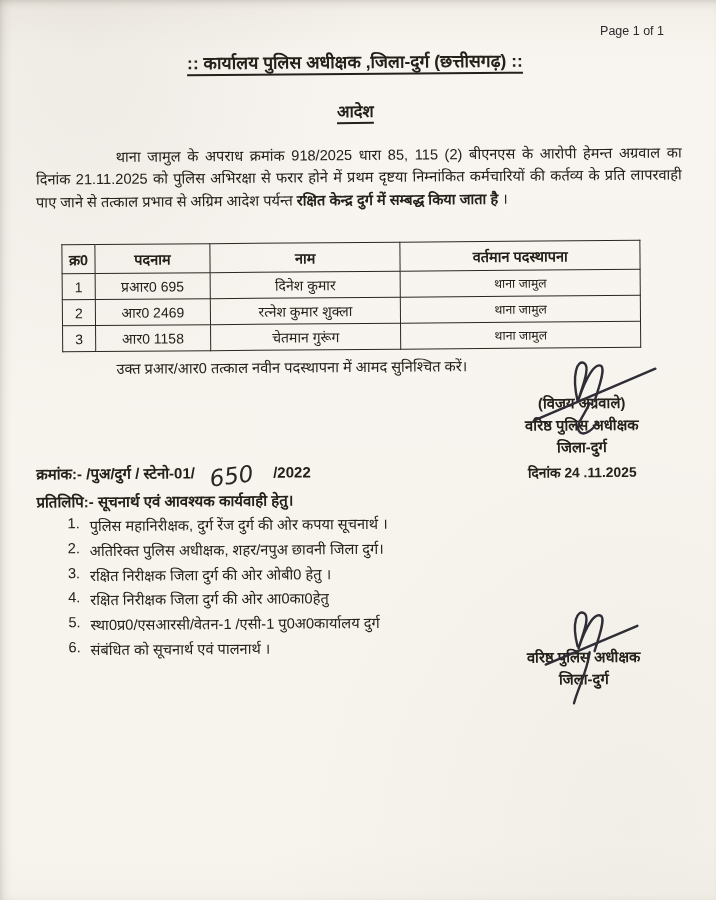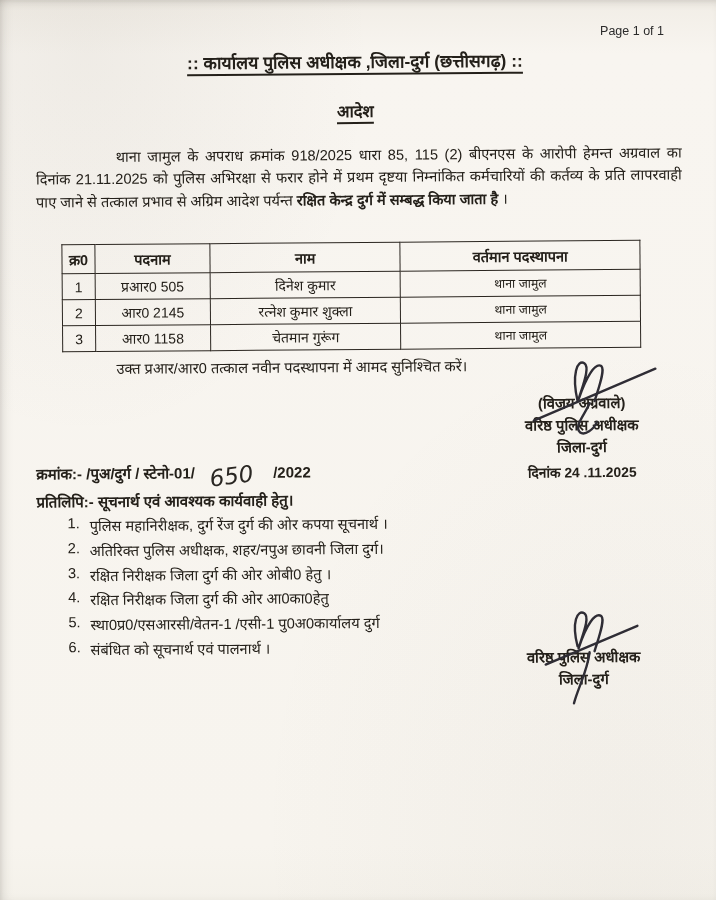--- a/index.html
+++ b/index.html
@@ -90,27 +90,27 @@
       </colgroup>
       <tbody>
           <tr>
         <th>क्र0</th>
         <th>पदनाम</th>
         <th>नाम</th>
         <th>वर्तमान पदस्थापना</th>
       </tr>
       <tr>
         <td>1</td>
-        <td>प्रआर0 505</td>
+        <td>प्रआर0 695</td>
         <td>दिनेश कुमार</td>
         <td class="small">थाना जामुल</td>
       </tr>
       <tr>
         <td>2</td>
-        <td>आर0 2145</td>
+        <td>आर0 2469</td>
         <td>रत्नेश कुमार शुक्ला</td>
         <td class="small">थाना जामुल</td>
       </tr>
       <tr>
         <td>3</td>
         <td>आर0 1158</td>
         <td>चेतमान गुरूंग</td>
         <td class="small">थाना जामुल</td>
       </tr>
     </tbody>

